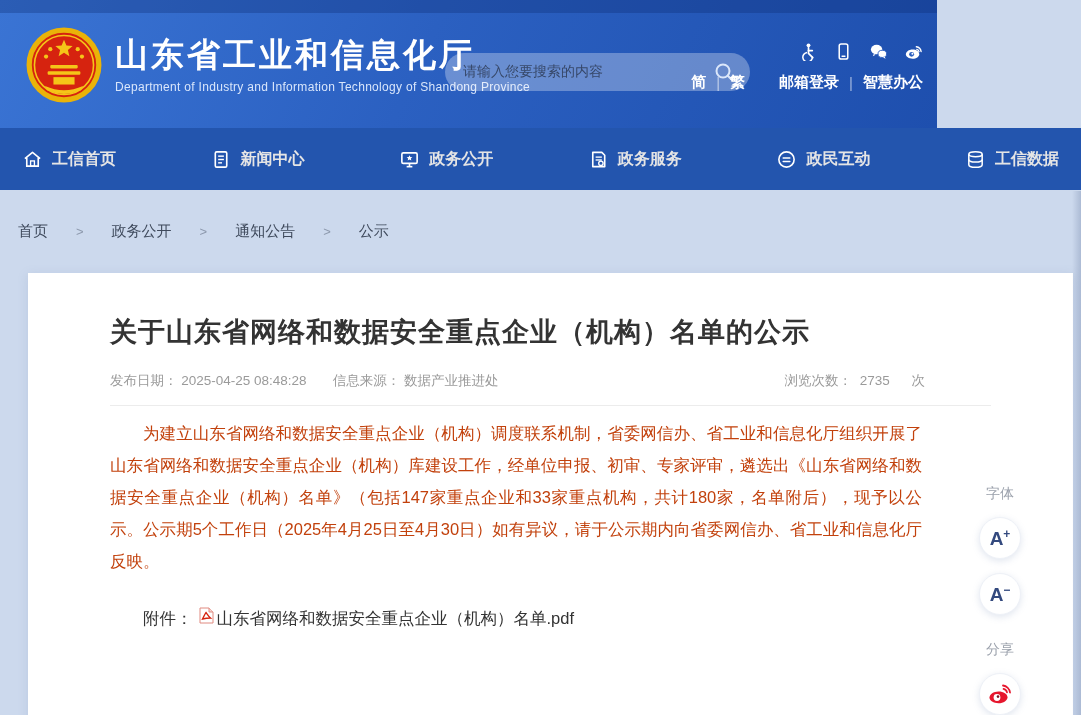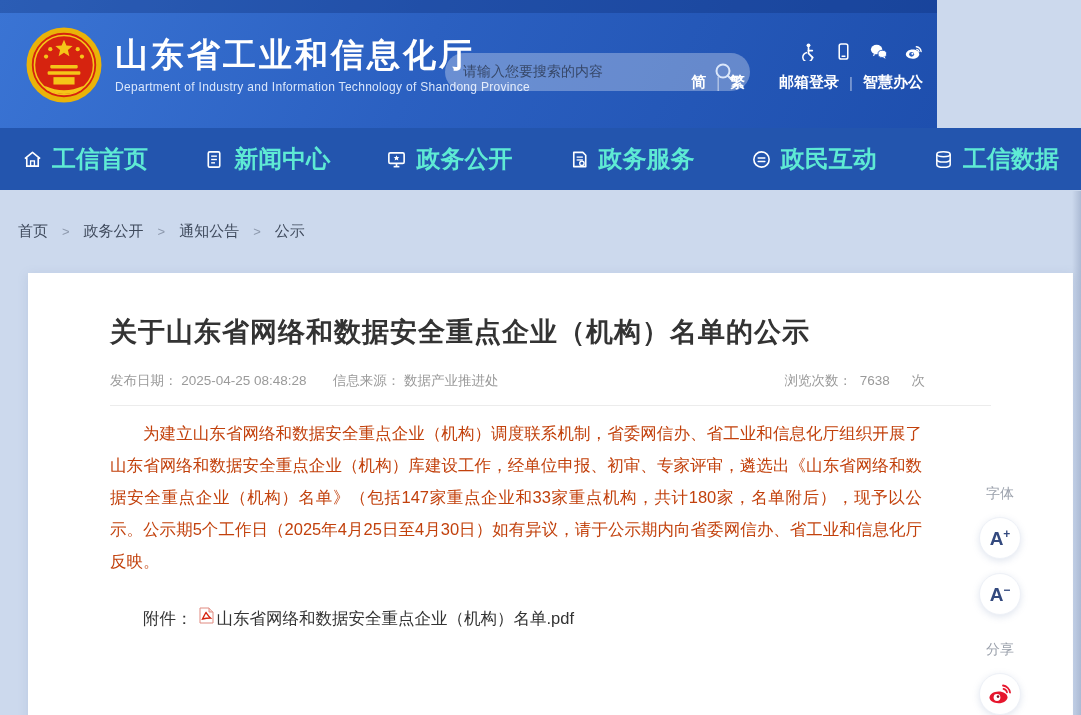--- a/index.html
+++ b/index.html
@@ -41,26 +41,26 @@
               color:#fff; font-size:15px; font-weight:bold; white-space:nowrap; }
   .link-row .lnk { cursor:pointer; }
   .link-row .sep { color:rgba(255,255,255,.55); font-weight:normal; }
   .grp-gap { width:14px; }
 
   
   .nav {
     width:1081px; height:62px; background:#2355ae;
     display:flex; align-items:center; justify-content:space-between; padding:0 22px;
   }
-  .nav-item { display:flex; align-items:center; gap:9px; color:#5eead4; font-size:24px; font-weight:bold; cursor:pointer; }
+  .nav-item { display:flex; align-items:center; gap:9px; color:#e5e5e5; font-size:16px; font-weight:bold; cursor:pointer; }
   .nav-item svg { width:21px; height:21px; }
 
   
   .crumb-band { width:1081px; height:83px; background:#ccd9ed; }
-  .crumbs { padding:32px 0 0 18px; display:flex; align-items:center; gap:14px; font-size:15px; color:#3f4a5c; }
+  .crumbs { padding:32px 0 0 18px; display:flex; align-items:center; gap:28px; font-size:15px; color:#3f4a5c; }
   .crumbs .crumb { cursor:pointer; }
   .crumbs .csep { color:#8d99ad; font-size:13px; }
 
   
   .card {
     position:absolute; left:28px; top:273px; width:1045px; height:525px;
     background:#ffffff; box-shadow:0 2px 10px rgba(110,130,170,.18);
   }
   .card-inner { padding:42px 82px 0 82px; }
   .art-title { font-size:27px; font-weight:bold; color:#333; letter-spacing:1px; line-height:1.3; }
@@ -255,21 +255,21 @@
           <span>发布日期：</span>
           <span>2025-04-25 08:48:28</span>
         </span>
         <span class="meta-item">
           <span>信息来源：</span>
           <span>数据产业推进处</span>
         </span>
       </div>
       <div class="meta-right">
         <span>浏览次数：</span>
-        <span class="views-num">7638</span>
+        <span class="views-num">2735</span>
         <span>次</span>
       </div>
     </div>
 
     <div class="divider"></div>
 
     <p class="art-body">为建立山东省网络和数据安全重点企业（机构）调度联系机制，省委网信办、省工业和信息化厅组织开展了山东省网络和数据安全重点企业（机构）库建设工作，经单位申报、初审、专家评审，遴选出《山东省网络和数据安全重点企业（机构）名单》（包括147家重点企业和33家重点机构，共计180家，名单附后），现予以公示。公示期5个工作日（2025年4月25日至4月30日）如有异议，请于公示期内向省委网信办、省工业和信息化厅反映。</p>
 
 
     <div class="attach-row">

